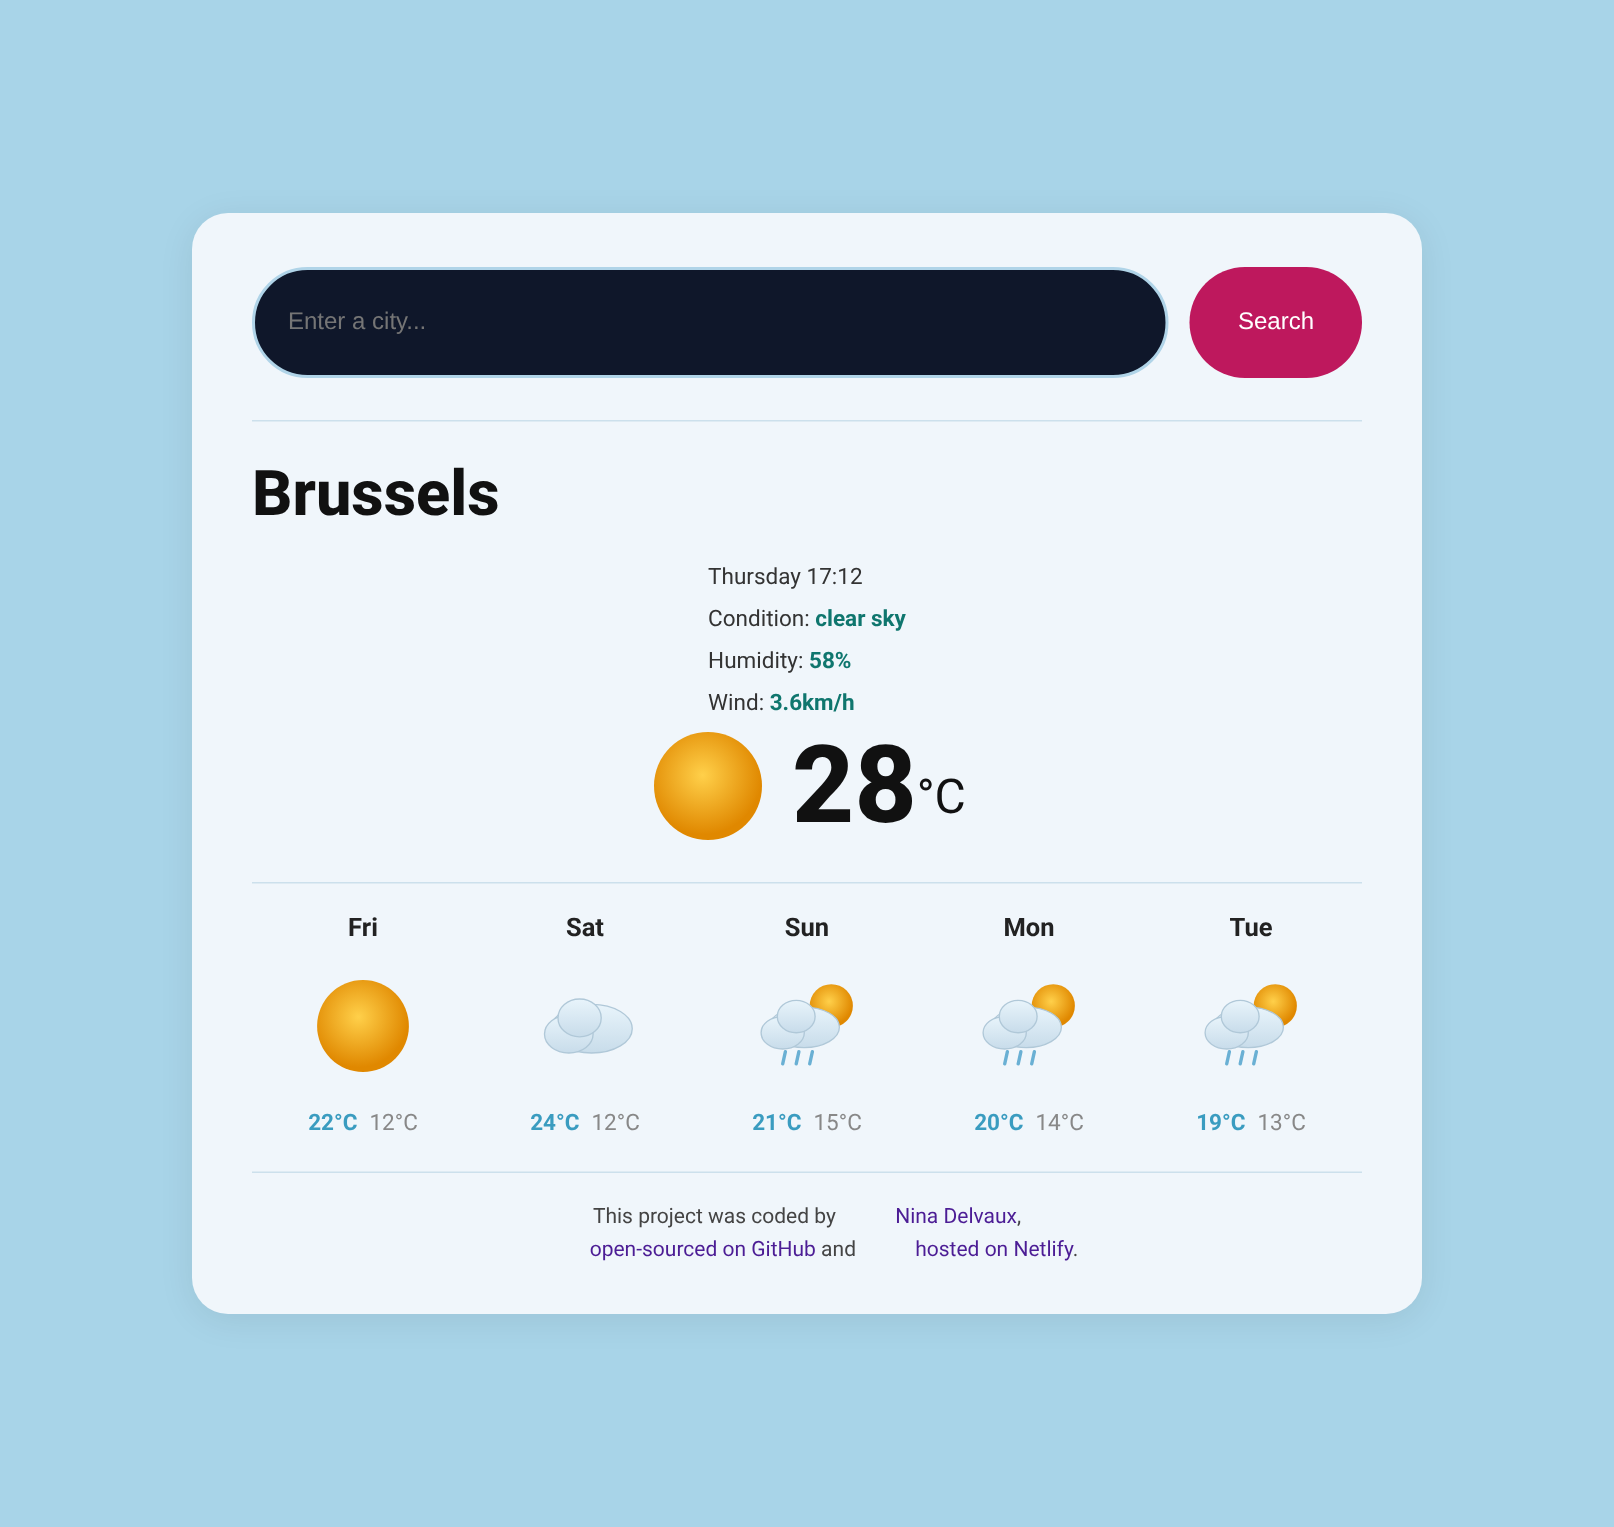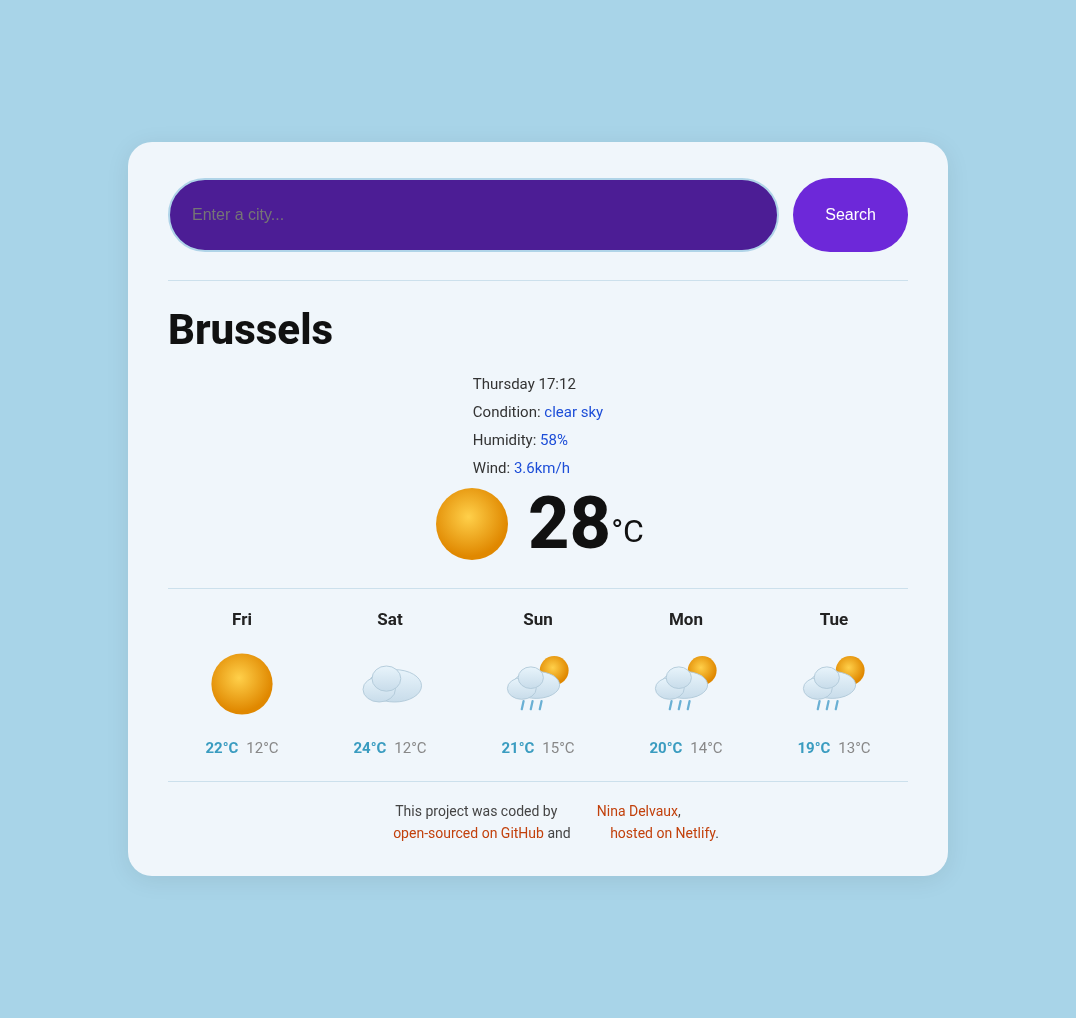--- a/index.html
+++ b/index.html
@@ -26,28 +26,28 @@
       display: flex;
       gap: 14px;
       margin-bottom: 28px;
     }
 
     .search-input {
       flex: 1;
       padding: 14px 22px;
       border-radius: 50px;
       border: 2px solid #b0d4e8;
-      background: #4c1d95;
+      background: #0f172a;
       font-size: 16px;
       color: #888;
       outline: none;
     }
 
     .search-button {
-      background: #6d28d9;
+      background: #be185d;
       color: white;
       border: none;
       border-radius: 50px;
       padding: 28px 32px;
       font-size: 16px;
       font-weight: 500;
       cursor: pointer;
       white-space: nowrap;
     }
 
@@ -77,22 +77,22 @@
     }
 
     .current-info p {
       font-size: 15px;
       color: #333;
       margin-bottom: 4px;
       line-height: 1.6;
     }
 
     .highlight {
-      color: #1d4ed8;
-      font-weight: 400;
+      color: #0f766e;
+      font-weight: 700;
       margin-top: 28px;
     }
 
     .current-temp-icon {
       display: flex;
       align-items: center;
       gap: 16px;
       justify-content: flex-end;
     }
 
@@ -183,21 +183,21 @@
 
     
     .footer {
       text-align: center;
       font-size: 14px;
       color: #444;
       line-height: 1.6;
     }
 
     .footer a {
-      color: #c2410c;
+      color: #4c1d95;
       text-decoration: none;
       padding-left: 36px;
     }
 
     
   </style>
 </head>
 <body>
 
 <div class="card">

